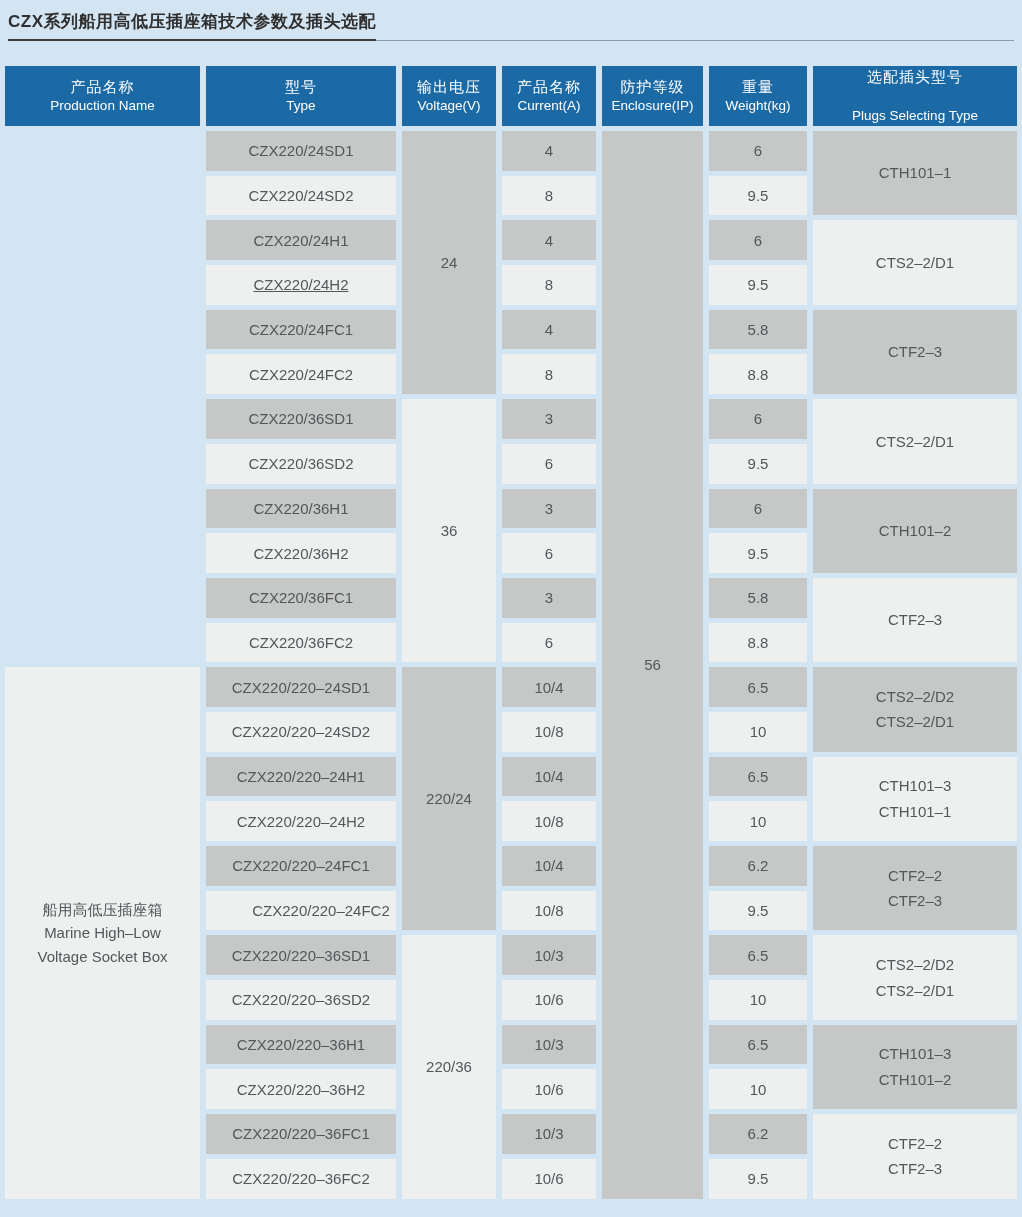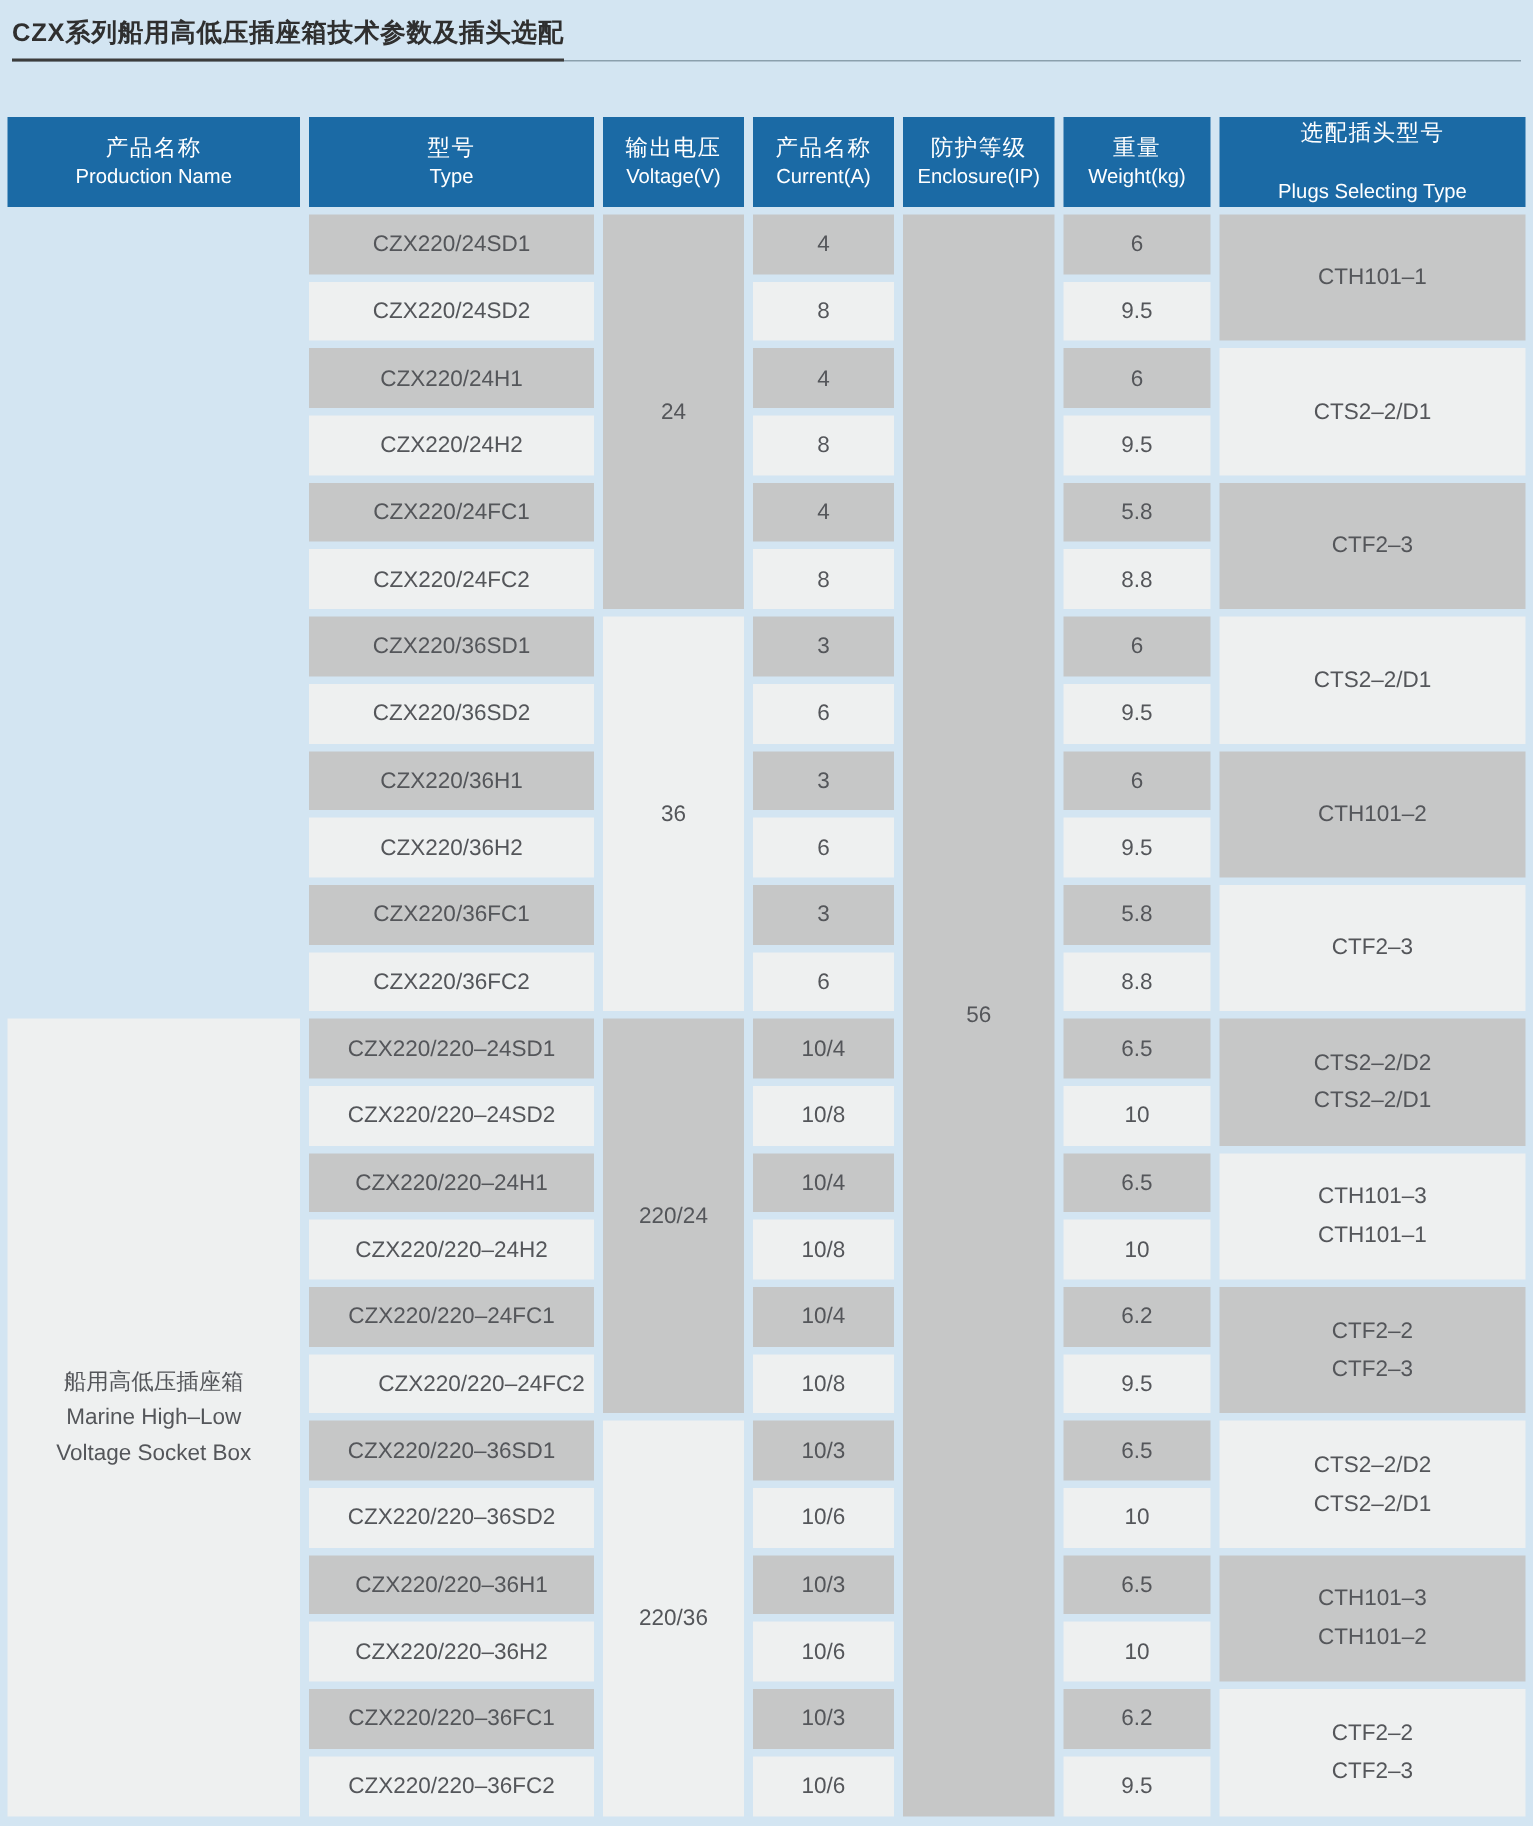--- a/index.html
+++ b/index.html
@@ -14,21 +14,21 @@
     border-bottom:1px solid #8ba0ad;
   }
   .title {
     display:inline-block;
     font-size:17px; font-weight:bold; color:#2f2f2f;
     letter-spacing:0.5px;
     padding-bottom:6px; margin-bottom:-1px;
     border-bottom:2px solid #3c3c3c;
   }
   .grid {
-    margin:37px 5px 0;
+    margin:25px 5px 0;
     display:grid;
     grid-template-columns:195px 190px 94px 94px 101px 98px 1fr;
     grid-template-rows:60px repeat(24, 39.7px);
     gap:5px 6px;
   }
   .cell {
     display:flex; flex-direction:column;
     align-items:center; justify-content:center;
     text-align:center;
     color:#54565a; font-size:15px;
@@ -103,21 +103,21 @@
       </div>
       <div class="cell dark" style="grid-area: 4 / 2;">
         <div>CZX220/24H1</div>
       </div>
       <div class="cell dark" style="grid-area: 4 / 4;">
         <div>4</div>
       </div>
       <div class="cell dark" style="grid-area: 4 / 6;">
         <div>6</div>
       </div>
-      <div class="cell light" style="grid-area: 5 / 2;">
+      <div class="cell light" style="grid-area: 5 / 2; text-decoration: underline;">
         <div>CZX220/24H2</div>
       </div>
       <div class="cell light" style="grid-area: 5 / 4;">
         <div>8</div>
       </div>
       <div class="cell light" style="grid-area: 5 / 6;">
         <div>9.5</div>
       </div>
       <div class="cell dark" style="grid-area: 6 / 2;">
         <div>CZX220/24FC1</div>

